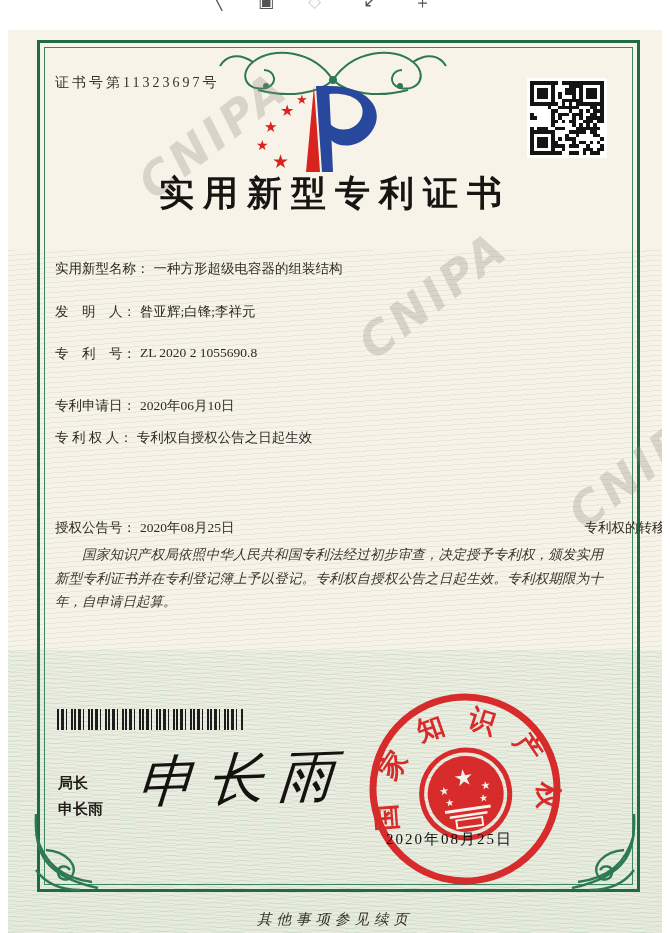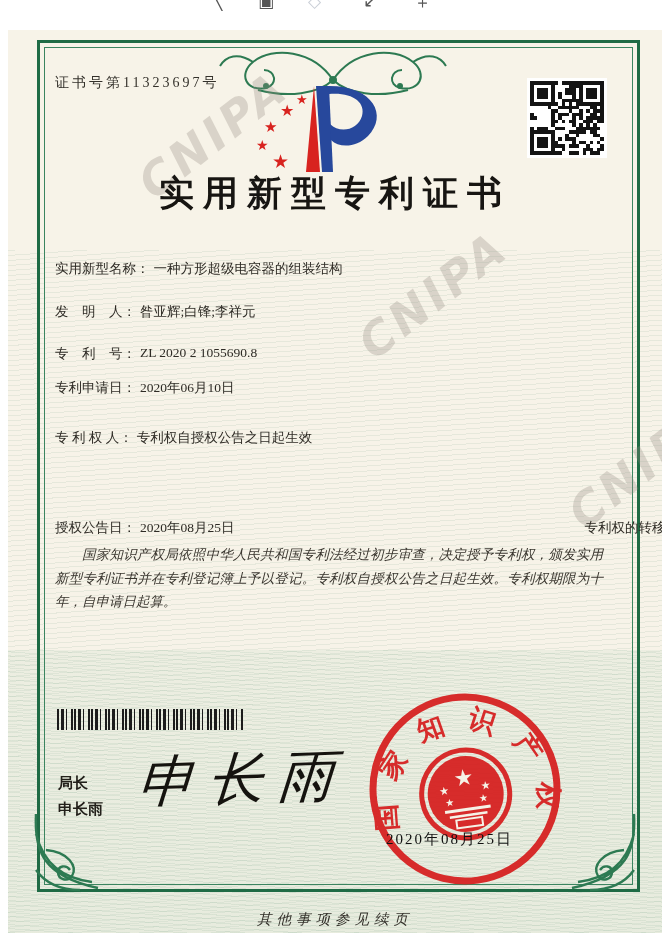--- a/index.html
+++ b/index.html
@@ -572,30 +572,30 @@
         <span class="val">一种方形超级电容器的组装结构</span>
       </div>
       <div class="row" style="top:273px">
         <span class="lab">发　明　人：</span>
         <span class="val">昝亚辉;白锋;李祥元</span>
       </div>
       <div class="row" style="top:315px">
         <span class="lab">专　利　号：</span>
         <span class="val">ZL 2020 2 1055690.8</span>
       </div>
-      <div class="row" style="top:349px">
+      <div class="row" style="top:367px">
         <span class="lab">专利申请日：</span>
         <span class="val">2020年06月10日</span>
       </div>
       <div class="row" style="top:399px">
         <span class="lab">专 利 权 人：</span>
         <span class="val">专利权自授权公告之日起生效</span>
       </div>
       <div class="row" style="top:489px;width:560px">
-        <span class="lab">授权公告日：</span>
+        <span class="lab">授权公告号：</span>
         <span class="val">2020年08月25日</span>
         <span style="position:relative;display:flex" class="grant2">
           <span class="lab">专利权的转移：</span>
 
         </span>
       </div>
 
       <div class="paras">
         <p>国家知识产权局依照中华人民共和国专利法经过初步审查，决定授予专利权，颁发实用新型专利证书并在专利登记簿上予以登记。专利权自授权公告之日起生效。专利权期限为十年，自申请日起算。</p>
       </div>

